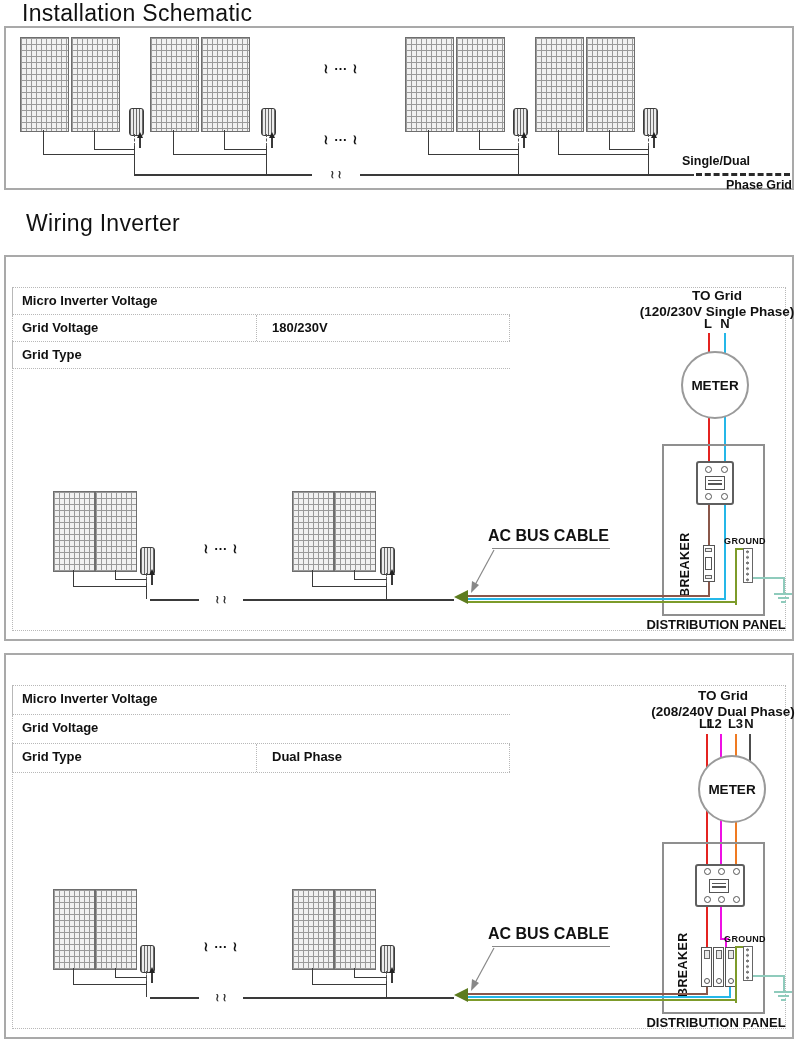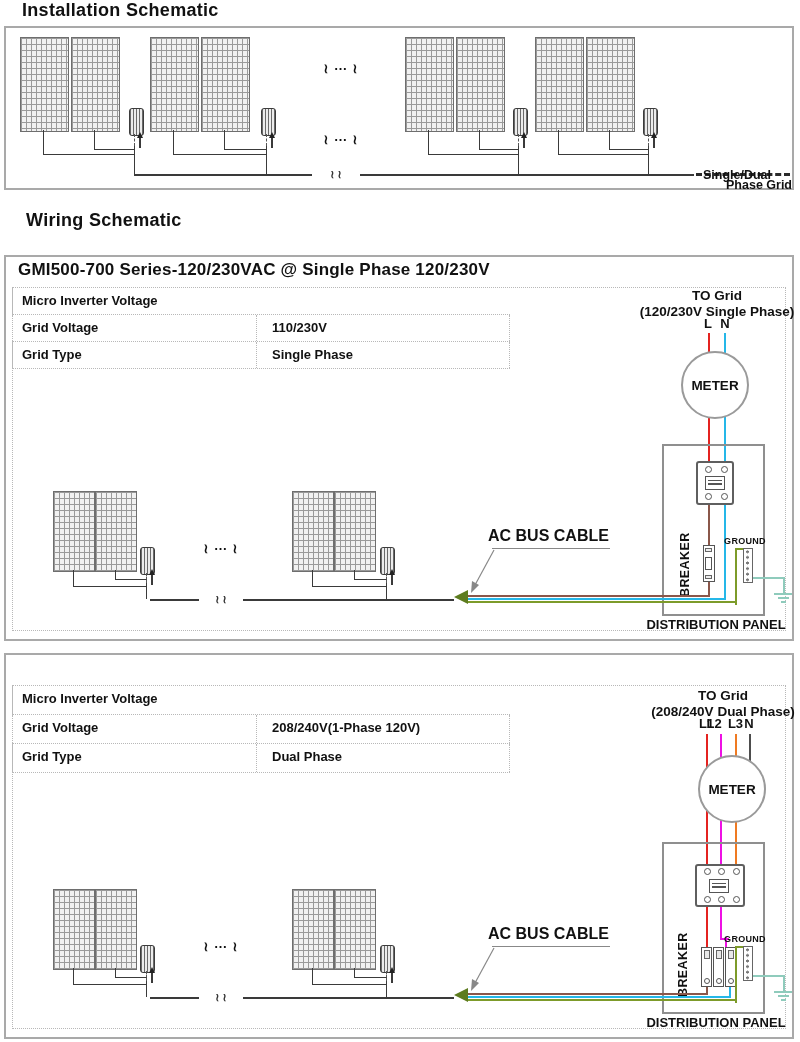--- a/index.html
+++ b/index.html
@@ -1,19 +1,19 @@
 <!DOCTYPE html>
 <html><head>
 <meta charset="utf-8">
 <style>
   html,body{margin:0;padding:0;background:#fff}
   #page{position:relative;width:800px;height:1042px;background:#fff;overflow:hidden;
         font-family:"Liberation Sans",sans-serif;color:#111}
   .abs{position:absolute;box-sizing:border-box}
-  .h1{position:absolute;font-size:18px;font-weight:bold;letter-spacing:.3px;white-space:nowrap}
+  .h1{position:absolute;font-size:23px;font-weight:normal;letter-spacing:.3px;white-space:nowrap}
   .obox{position:absolute;border:2px solid #a9a9a9;box-sizing:border-box;background:#fff}
   .lbl{position:absolute;font-weight:bold;white-space:nowrap}
   .kh{position:absolute;height:1.5px;background:#3a3a3a}
   .kv{position:absolute;width:1.5px;background:#3a3a3a}
   .lbb{position:absolute;background:transparent;border-left:1.2px solid #3a3a3a;border-bottom:1.2px solid #3a3a3a}
   .wv{position:absolute;width:2px}
   .wh{position:absolute;height:2px}
   .bwire{position:absolute;background:transparent !important;border:0 solid #000}
   .cl-lt{border-left-width:2px;border-left-style:solid;border-top-width:2px;border-top-style:solid}
   .cl-tr{border-top-width:2px;border-top-style:solid;border-right-width:2px;border-right-style:solid}
@@ -108,41 +108,39 @@
     <div class="kv" style="left:641.5px;top:118px;height:28px"></div>
     <div class="kv" style="left:647px;top:110px;height:10px"></div>
     <div class="ah" style="left:644.5px;top:104px"></div>
 
     <div class="sq" style="left:311px;top:33px;width:48px">≀ ⋯ ≀</div>
     <div class="sq" style="left:311px;top:104px;width:48px">≀ ⋯ ≀</div>
 
     <div class="kh" style="left:128px;top:146px;width:560px"></div>
     <div class="brkspan" style="left:306px;top:140px;width:48px">≀  ≀</div>
     <div class="dashgrid" style="left:690px;top:145px;width:94px"></div>
-    <div class="lbl" style="left:676px;top:140px;width:110px;text-align:center;font-size:12.5px">Single/Dual</div>
+    <div class="lbl" style="left:676px;top:126px;width:110px;text-align:left;font-size:12.5px">Single/Dual</div>
     <div class="lbl" style="left:676px;top:150px;width:110px;text-align:right;font-size:12.5px">Phase Grid</div>
   </div>
 
-  <div class="h1" style="left:26px;top:210px">Wiring Schematic</div>
+  <div class="h1" style="left:26px;top:210px">Wiring Inverter</div>
 
   <div class="obox" style="left:4px;top:255px;width:790px;height:386px">
-    <div class="btitle">GMI500-700 Series-120/230VAC @ Single Phase 120/230V</div>
     <div class="dotrect" style="left:6px;top:30px;width:774px;height:344px"></div>
 
     <div class="wtable">
       <div class="trow">
         <div class="tc tl">Micro Inverter Voltage</div>
       </div>
       <div class="trow">
         <div class="tc tl">Grid Voltage</div>
-        <div class="tc tv">110/230V</div>
+        <div class="tc tv">180/230V</div>
       </div>
       <div class="trow">
         <div class="tc tl">Grid Type</div>
-        <div class="tc tv">Single Phase</div>
       </div>
     </div>
 
     <div class="togrid" style="left:591px;top:31px;width:240px">
       <div>TO Grid</div>
       <div>(120/230V Single Phase)</div>
     </div>
     <div class="lbl" style="left:688px;top:59px;width:28px;text-align:center;font-size:13px">L</div>
     <div class="lbl" style="left:705px;top:59px;width:28px;text-align:center;font-size:13px">N</div>
 
@@ -218,21 +216,20 @@
 
   <div class="obox" style="left:4px;top:653px;width:790px;height:386px">
     <div class="dotrect" style="left:6px;top:30px;width:774px;height:344px"></div>
 
     <div class="wtable wt2">
       <div class="trow">
         <div class="tc tl">Micro Inverter Voltage</div>
       </div>
       <div class="trow">
         <div class="tc tl">Grid Voltage</div>
-        <div class="tc tv">208/240V(1-Phase 120V)</div>
       </div>
       <div class="trow">
         <div class="tc tl">Grid Type</div>
         <div class="tc tv">Dual Phase</div>
       </div>
     </div>
 
     <div class="togrid" style="left:597px;top:33px;width:240px">
       <div>TO Grid</div>
       <div>(208/240V Dual Phase)</div>

